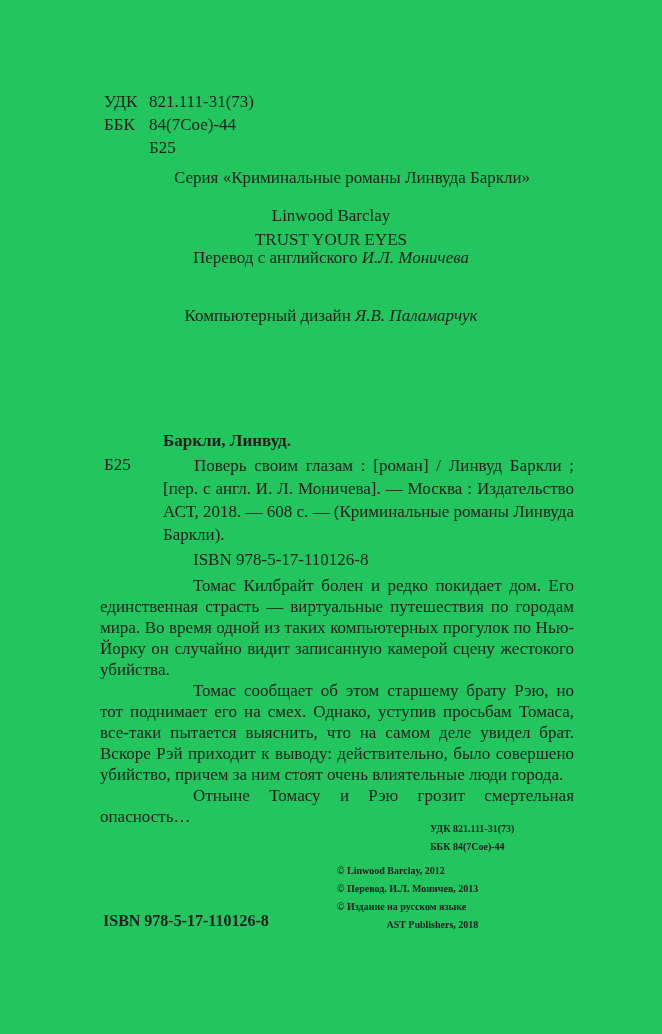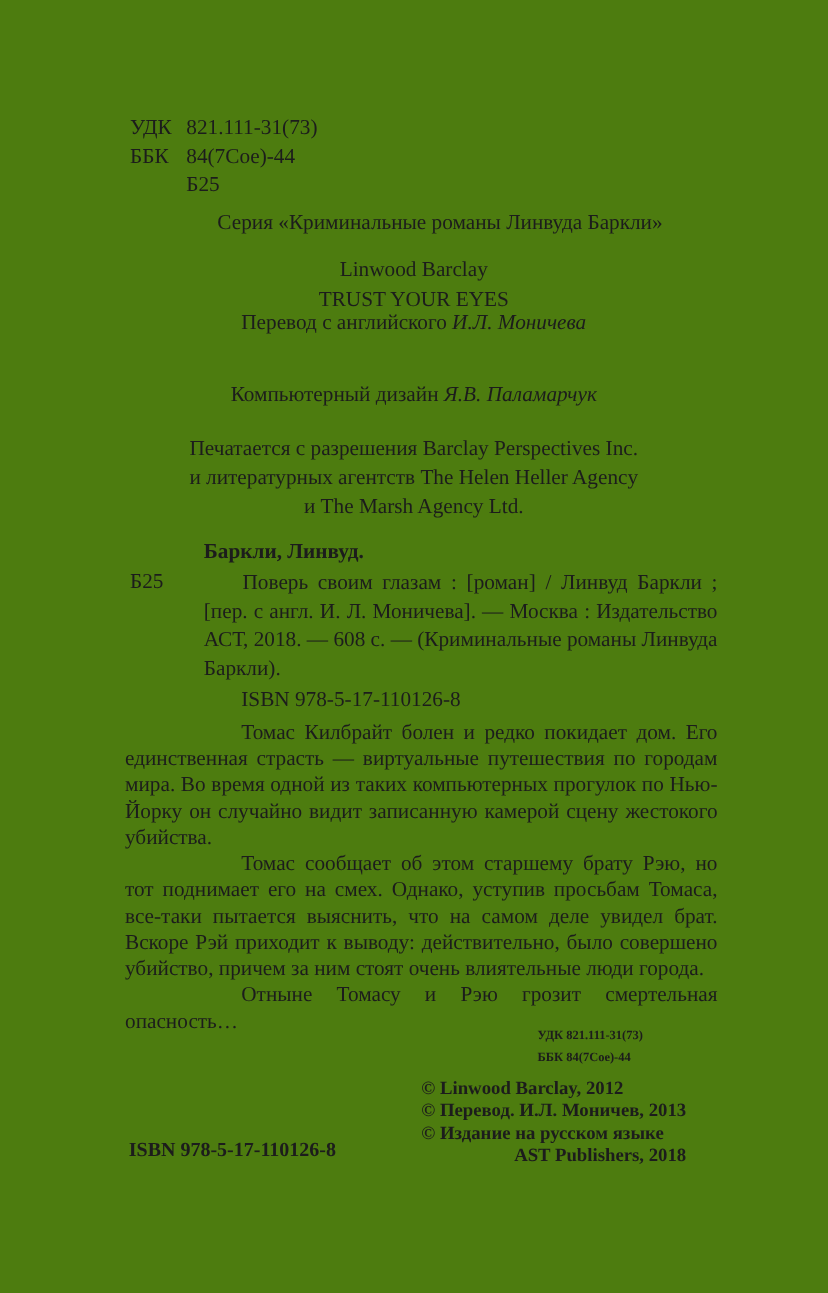--- a/index.html
+++ b/index.html
@@ -4,21 +4,21 @@
 <style>
   html, body {
     margin: 0;
     padding: 0;
     background: #ffffff;
   }
   .page {
     position: relative;
     width: 662px;
     height: 1034px;
-    background: #4d7c0f;
+    background: #22c55e;
     color: #1c1c1c;
     font-family: "Liberation Serif", "DejaVu Serif", serif;
     font-size: 17px;
     overflow: hidden;
   }
   .abs { position: absolute; }
   .centered {
     left: 0;
     width: 662px;
     text-align: center;
@@ -81,21 +81,21 @@
     left: 430px;
     top: 820px;
     font-weight: bold;
     font-size: 10px;
     line-height: 18px;
   }
   .bottom-copy {
     left: 337px;
     top: 862px;
     font-weight: bold;
-    font-size: 15px;
+    font-size: 10px;
     line-height: 18px;
   }
   .pub-indent { padding-left: 26px; text-align: right; }
   .bottom-isbn {
     left: 103px;
     top: 912px;
     font-weight: bold;
     font-size: 16px;
   }
 </style>
@@ -128,25 +128,20 @@
 
   <div class="abs centered credit-translation">
     <span>Перевод с английского</span>
     <span class="it">И.Л. Моничева</span>
   </div>
   <div class="abs centered credit-design">
     <span>Компьютерный дизайн</span>
     <span class="it">Я.В. Паламарчук</span>
   </div>
 
-  <div class="abs centered permission-block">
-    <div>Печатается с разрешения Barclay Perspectives Inc.</div>
-    <div>и литературных агентств The Helen Heller Agency</div>
-    <div>и The Marsh Agency Ltd.</div>
-  </div>
 
   <div class="abs card-heading">Баркли, Линвуд.</div>
   <div class="abs card-sign">Б25</div>
   <p class="abs card-desc">Поверь своим глазам : [роман] / Линвуд Баркли ; [пер. с англ. И. Л. Моничева]. — Москва : Издательство АСТ, 2018. — 608 с. — (Криминальные романы Линвуда Баркли).</p>
   <div class="abs card-isbn">ISBN 978-5-17-110126-8</div>
 
   <div class="abs annotation">
     <p>Томас Килбрайт болен и редко покидает дом. Его единственная страсть — виртуальные путешествия по городам мира. Во время одной из таких компьютерных прогулок по Нью-Йорку он случайно видит записанную камерой сцену жестокого убийства.</p>
     <p>Томас сообщает об этом старшему брату Рэю, но тот поднимает его на смех. Однако, уступив просьбам Томаса, все-таки пытается выяснить, что на самом деле увидел брат. Вскоре Рэй приходит к выводу: действительно, было совершено убийство, причем за ним стоят очень влиятельные люди города.</p>
     <p>Отныне Томасу и Рэю грозит смертельная опасность…</p>

